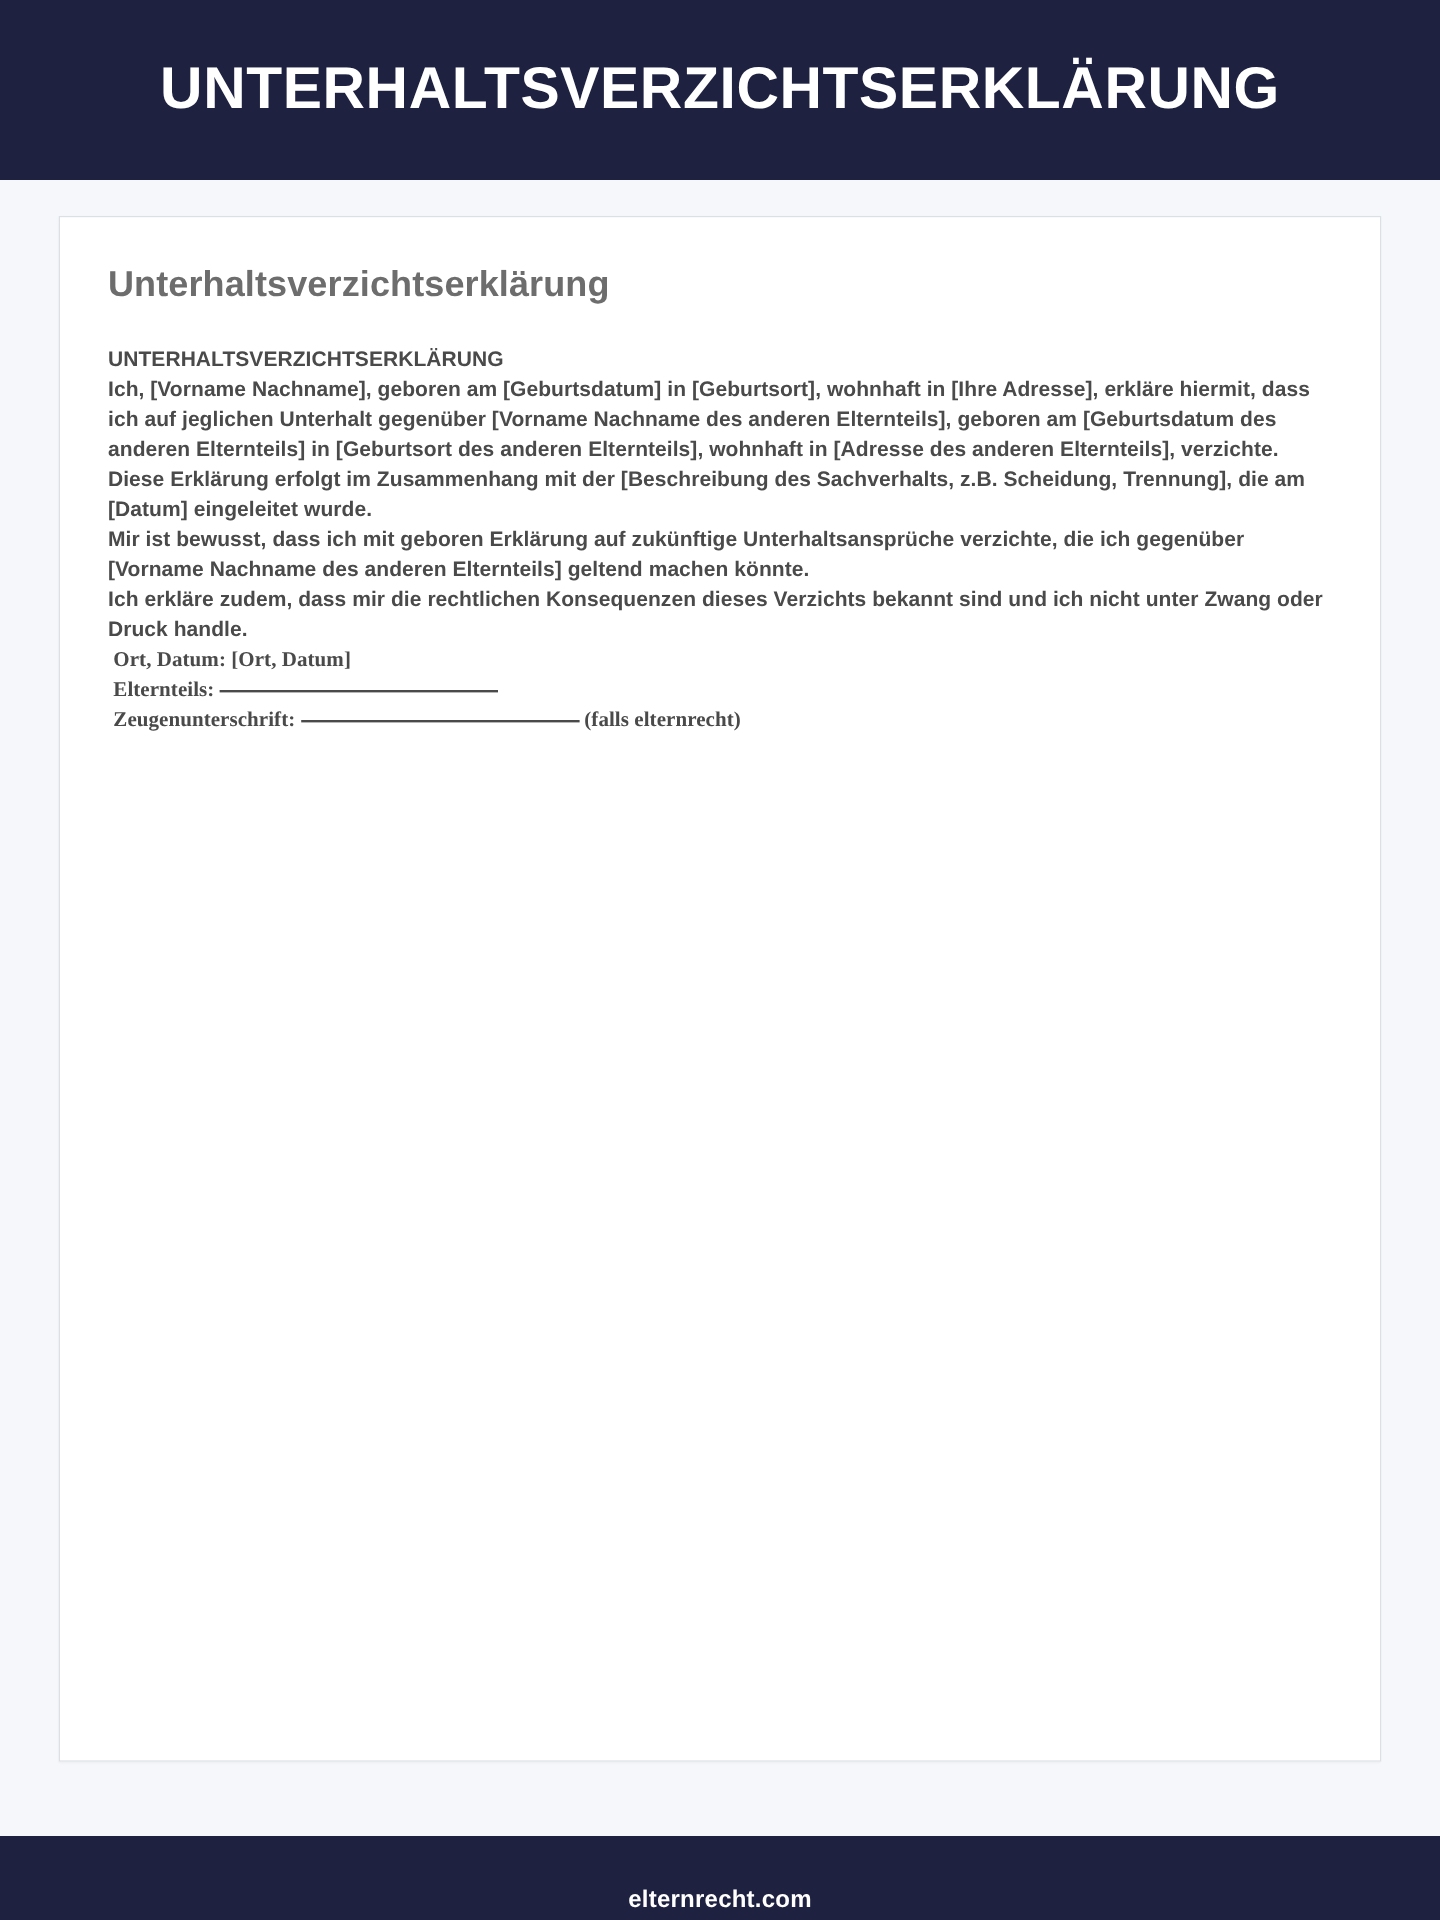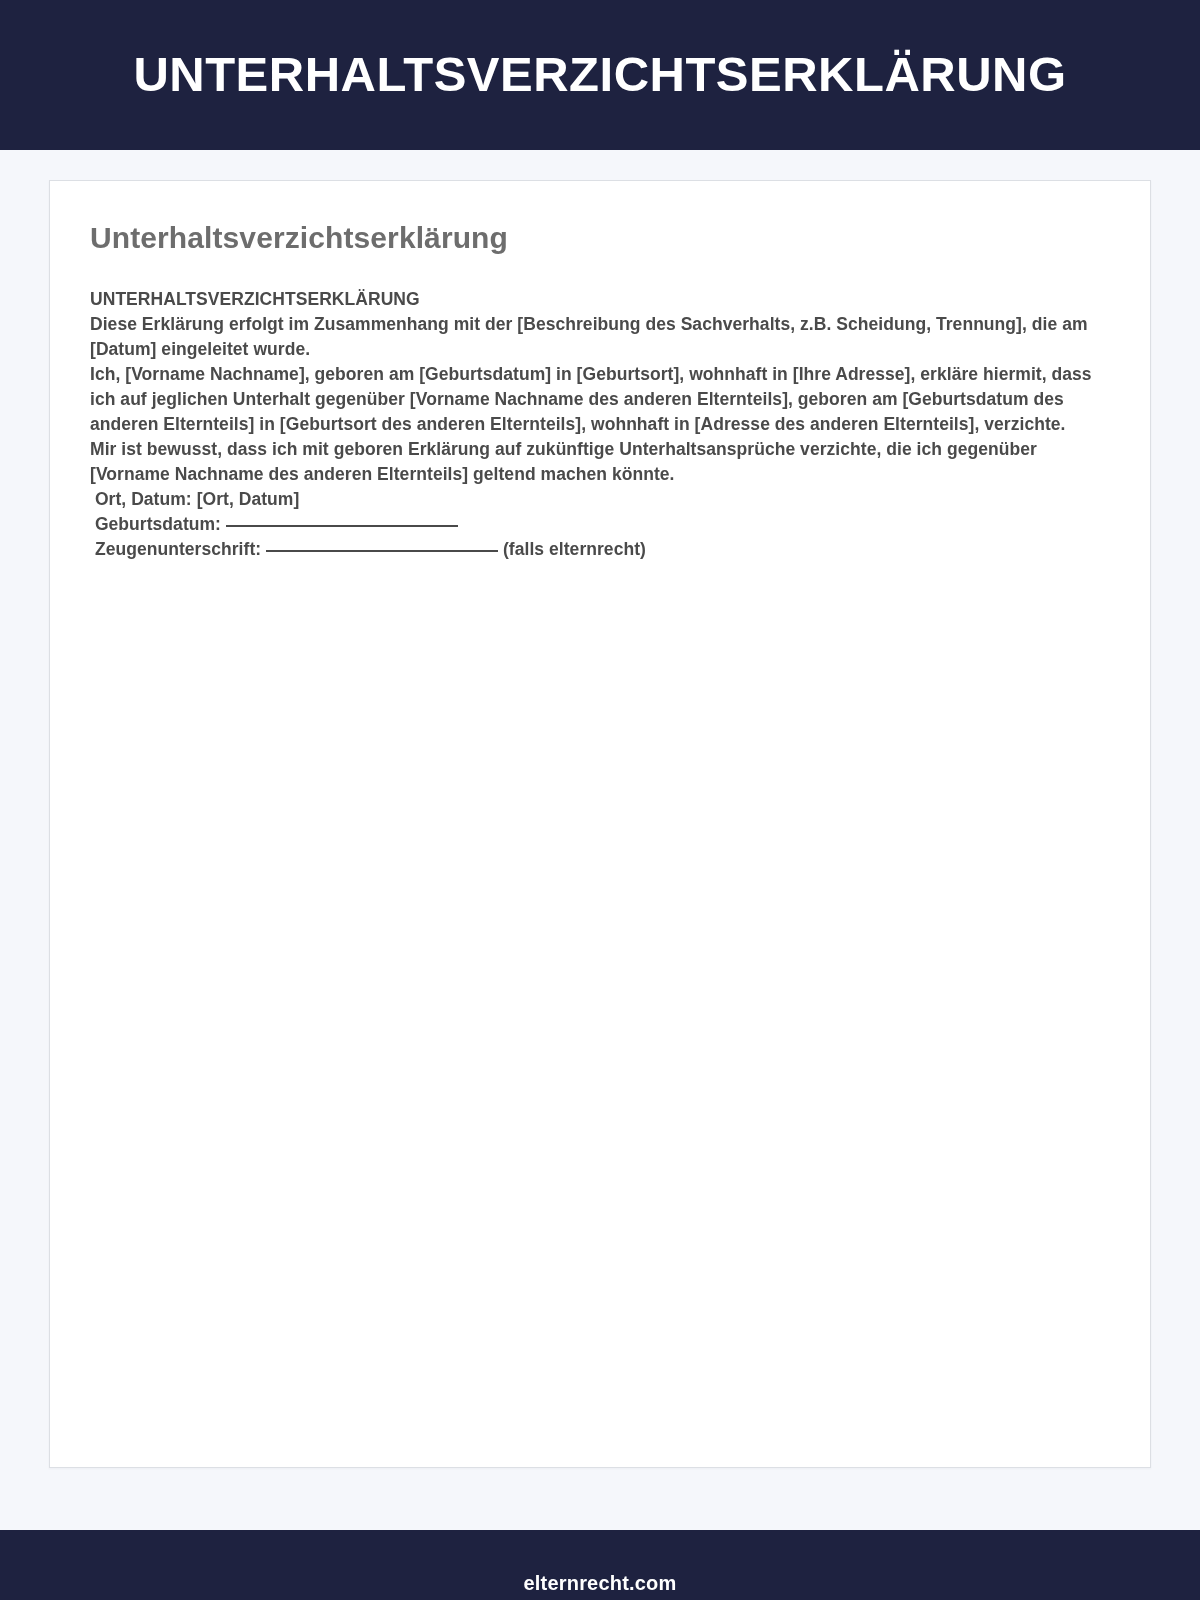--- a/index.html
+++ b/index.html
@@ -75,20 +75,21 @@
     font-weight: bold;
     line-height: 25px;
     letter-spacing: 0.05px;
   }
   .doc-body p {
     margin: 0;
     white-space: pre-wrap;
   }
   .sig-line {
     white-space: pre-wrap;
+    font-family: Liberation Serif, serif;
   }
   .blank-rule {
     display: inline-block;
     border-bottom: 2px solid #4a4a4a;
     vertical-align: baseline;
     position: relative;
     top: -3px;
   }
   .blank-sig { width: 232px; }
   .blank-witness { width: 232px; }
@@ -119,27 +120,28 @@
     <h1>UNTERHALTSVERZICHTSERKLÄRUNG</h1>
   </header>
 
   <main class="main-area">
     <section class="doc-card">
 
       <h2 class="doc-title">Unterhaltsverzichtserklärung</h2>
 
       <div class="doc-body">
         <p>UNTERHALTSVERZICHTSERKLÄRUNG</p>
+        <p>Ich, [Vorname Nachname], geboren am [Geburtsdatum] in [Geburtsort], wohnhaft in [Ihre Adresse], erkläre hiermit, dass ich auf jeglichen Unterhalt gegenüber [Vorname Nachname des anderen Elternteils], geboren am [Geburtsdatum des anderen Elternteils] in [Geburtsort des anderen Elternteils], wohnhaft in [Adresse des anderen Elternteils], verzichte.</p>
         <p>Diese Erklärung erfolgt im Zusammenhang mit der [Beschreibung des Sachverhalts, z.B. Scheidung, Trennung], die am [Datum] eingeleitet wurde.</p>
-        <p>Ich, [Vorname Nachname], geboren am [Geburtsdatum] in [Geburtsort], wohnhaft in [Ihre Adresse], erkläre hiermit, dass ich auf jeglichen Unterhalt gegenüber [Vorname Nachname des anderen Elternteils], geboren am [Geburtsdatum des anderen Elternteils] in [Geburtsort des anderen Elternteils], wohnhaft in [Adresse des anderen Elternteils], verzichte.</p>
         <p>Mir ist bewusst, dass ich mit geboren Erklärung auf zukünftige Unterhaltsansprüche verzichte, die ich gegenüber [Vorname Nachname des anderen Elternteils] geltend machen könnte.</p>
+        <p>Ich erkläre zudem, dass mir die rechtlichen Konsequenzen dieses Verzichts bekannt sind und ich nicht unter Zwang oder Druck handle.</p>
 
         <p class="sig-line"> Ort, Datum: [Ort, Datum]</p>
 
-        <p class="sig-line"><span> Geburtsdatum: </span><span class="blank-rule blank-sig"></span></p>
+        <p class="sig-line"><span> Elternteils: </span><span class="blank-rule blank-sig"></span></p>
 
         <p class="sig-line"><span> Zeugenunterschrift: </span><span class="blank-rule blank-witness"></span><span> (falls elternrecht)</span></p>
 
       </div>
 
     </section>
   </main>
 
   <footer class="site-footer">
     <span class="brand">elternrecht.com</span>

